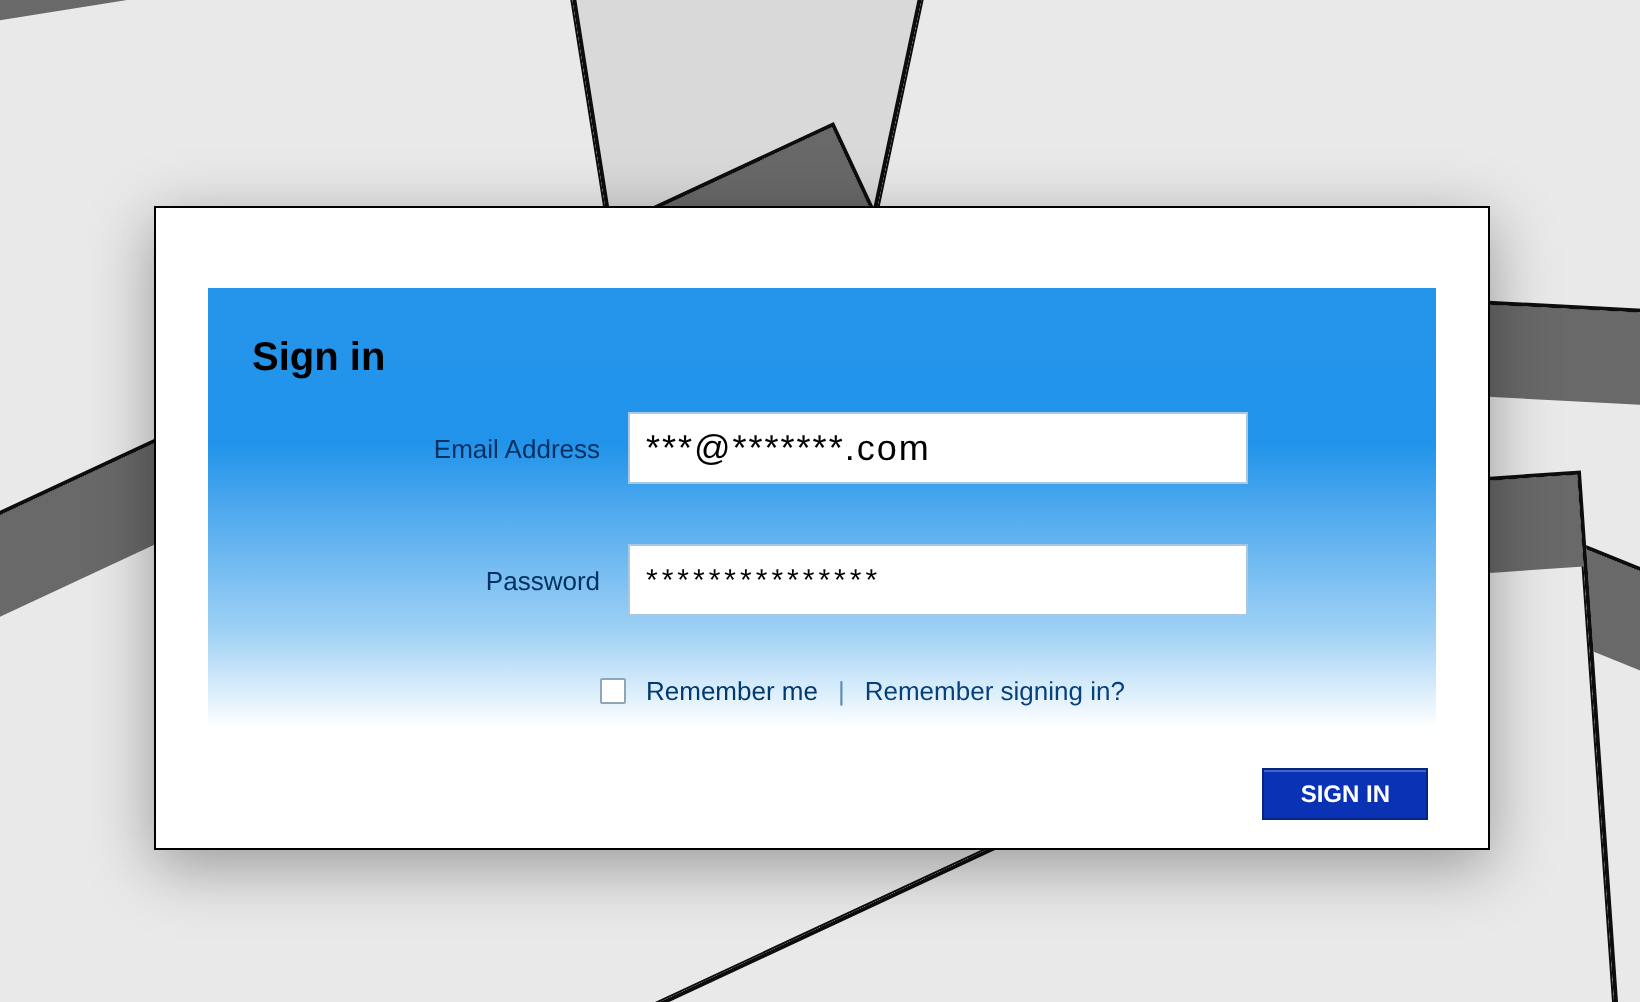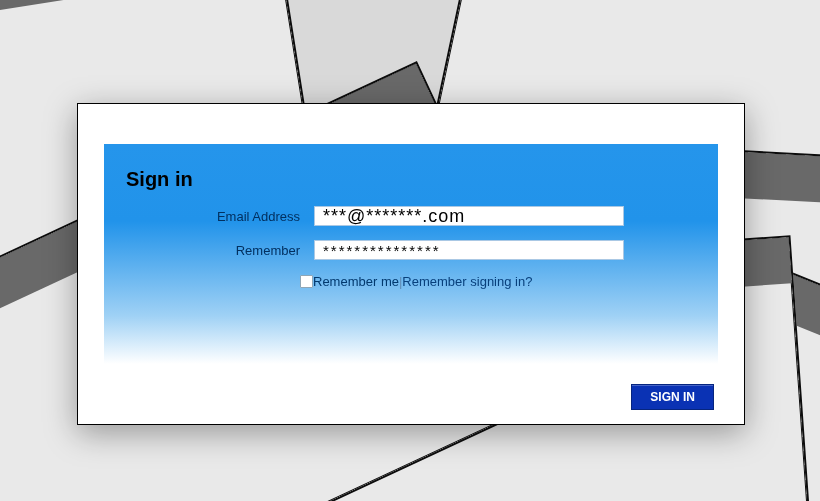--- a/index.html
+++ b/index.html
@@ -33,35 +33,35 @@
   .panel{
     position:absolute;
     left:26px;right:26px;top:40px;height:220px;
     background:linear-gradient(#2595eb 0%,#2193ea 35%,#9fd1f5 78%,#ffffff 100%);
   }
   .panel-title{
     position:absolute;left:22px;top:24px;
     font-size:20px;font-weight:bold;color:#000;
   }
   .form{position:absolute;top:62px;left:0;right:0;}
-  .row{display:flex;align-items:center;margin-bottom:14px;border-radius:11px;}
+  .row{display:flex;align-items:center;margin-bottom:30px;border-radius:11px;}
   .lbl{
     width:196px;text-align:right;padding-right:14px;
     font-size:13px;color:#023060;
   }
   .field{
-    width:310px;height:20px;
+    width:310px;height:36px;
     background:#fff;border:1px solid #aac8e4;
     display:flex;align-items:center;padding:0 8px;
     font-size:18px;font-family:Arial;color:#000;
     box-sizing:border-box;letter-spacing:1px;
   }
   .options{
     display:flex;align-items:center;margin-left:196px;
-    font-size:13px;color:#02396e;margin-top:4px;
+    font-size:13px;color:#02396e;gap:10px;margin-top:4px;
   }
   .chk{
     width:11px;height:11px;background:#fff;border:1px solid #8fa6b6;border-radius:1px;
   }
   .sep{color:#5f8bb3;}
   .trouble{color:#08407c;cursor:pointer;}
   .signin-btn{
     position:absolute;right:30px;bottom:14px;
     background:#0a32b4;color:#fff;border:1px solid #06257f;
     font-size:12px;font-weight:bold;padding:5px 18px;cursor:pointer;
@@ -103,21 +103,21 @@
 <div class="dialog">
   <div class="panel">
     <div class="panel-title">Sign in</div>
 
     <div class="form">
       <div class="row">
         <div class="lbl">Email Address</div>
         <div class="field">***@*******.com</div>
       </div>
       <div class="row">
-        <div class="lbl">Remember</div>
+        <div class="lbl">Password</div>
         <div class="field" style="font-size:15px;letter-spacing:2px;">***************</div>
       </div>
       <div class="options">
         <span class="chk"></span>
         <span>Remember me</span>
         <span class="sep">|</span>
         <span class="trouble">Remember signing in?</span>
       </div>
     </div>
   </div>

